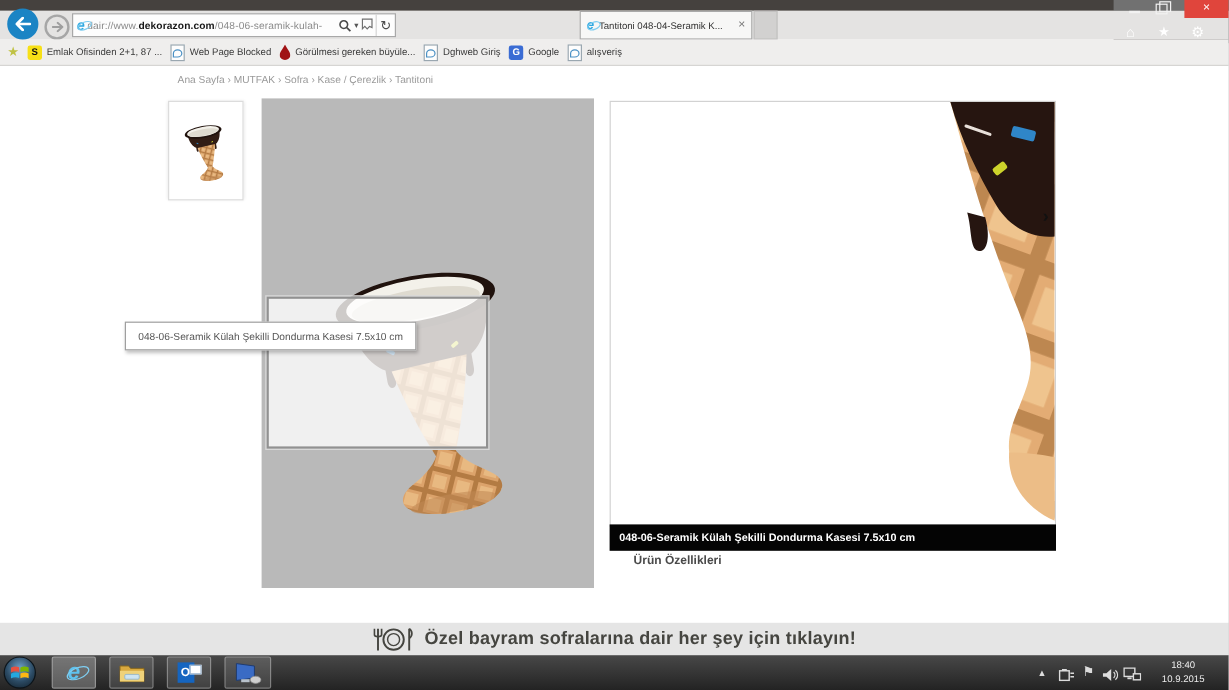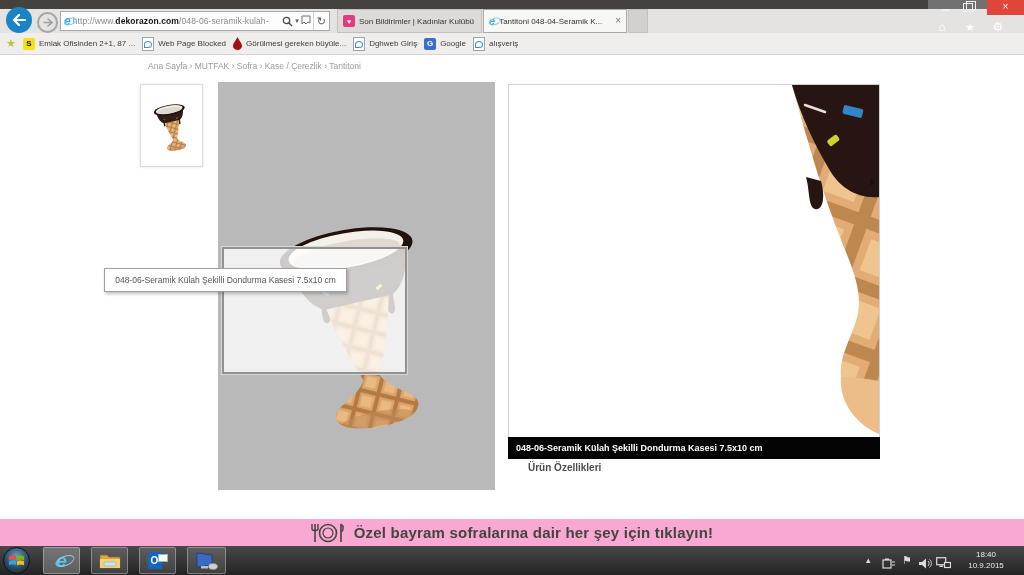--- a/index.html
+++ b/index.html
@@ -53,21 +53,21 @@
            box-shadow:1px 2px 3px rgba(0,0,0,.25);z-index:5;font-size:8.5px;color:#555;
            display:flex;align-items:center;justify-content:center;white-space:nowrap;}
   #zoom-panel{left:508px;top:29px;width:370px;height:353px;background:#fff;border:1px solid #d2d2d2;overflow:hidden;}
   #next-arrow{left:869px;top:119px;z-index:6;font-size:15px;font-weight:700;color:#111;line-height:14px;}
   #zoom-caption{left:508px;top:382px;width:372px;height:22px;background:#040404;color:#fff;
                 font-size:9px;font-weight:700;display:flex;align-items:center;padding-left:8px;box-sizing:border-box;}
   #details-title{left:528px;top:407px;font-size:10px;font-weight:700;color:#4a4a4a;text-align:center;}
   #details-list{left:530px;top:419px;margin:0;padding-left:12px;font-size:9px;color:#8a8a8a;}
   #details-list li{margin:0 0 3px 0;line-height:11px;}
   
-  #banner{left:0;top:519px;width:1024px;height:27px;background:#f9a8d4;display:flex;
+  #banner{left:0;top:519px;width:1024px;height:27px;background:#e5e5e5;display:flex;
           align-items:center;justify-content:center;gap:9px;}
   #banner-text{font-size:15px;font-weight:600;color:#454540;letter-spacing:.2px;}
   
   #taskbar{left:0;top:546px;width:1024px;height:29px;background:linear-gradient(#484848,#232323);}
   #start-orb{left:3px;top:1px;width:27px;height:27px;border-radius:50%;
              background:radial-gradient(circle at 50% 35%,#6fa0c8 0%,#2b4a63 55%,#101d27 100%);
              border:1px solid #0c141a;box-sizing:border-box;display:flex;align-items:center;justify-content:center;}
   .task-btn{top:1px;height:27px;background:rgba(255,255,255,.13);border:1px solid rgba(255,255,255,.32);
             border-radius:2px;box-sizing:border-box;display:flex;align-items:center;justify-content:center;}
   .task-btn.active{background:rgba(255,255,255,.26);}
@@ -127,40 +127,36 @@
   <div id="fwd-btn" class="abs">
     <svg width="10" height="9" viewBox="0 0 10 9">
       <path d="M5,1 L9,4.5 L5,8 M1,4.5 L9,4.5" stroke="#9e9e9e" stroke-width="1.6" fill="none" stroke-linecap="round"></path>
     </svg>
   </div>
 
   <div id="addressbar" class="abs">
     <span class="ie-e" style="font-size:12px;">
       <span>e</span><i style="width:11px;height:5px;left:0;top:4px;"></i>
     </span>
-    <span id="url-text"><span>http://www.</span><b>dekorazon.com</b><span>/048-06-seramik-kulah-</span></span>
+    <span id="url-text"><span>dair://www.</span><b>dekorazon.com</b><span>/048-06-seramik-kulah-</span></span>
     <span class="addr-ic">
       <svg width="11" height="11" viewBox="0 0 11 11">
           <circle cx="4.5" cy="4.5" r="3.2" stroke="#4a4a4a" stroke-width="1.3" fill="none"></circle>
           <line x1="7" y1="7" x2="10" y2="10" stroke="#4a4a4a" stroke-width="1.4"></line>
         </svg>
     </span>
     <span class="addr-ic" style="font-size:7px;color:#555;">▾</span>
     <span class="addr-ic">
       <svg width="10" height="12" viewBox="0 0 10 12">
           <path d="M1,1 H9 V8 L7,7 5,9 3,7 1,9 Z" fill="#fbfbfb" stroke="#6f6f6f" stroke-width="1"></path>
         </svg>
     </span>
     <span class="addr-ic" style="font-size:11px;color:#4f4f4f;border-left:1px solid #d5d5d5;padding-left:3px;">↻</span>
   </div>
 
-  <div id="tab-1" class="abs tab">
-    <span class="badge" style="background:#e23a7f;color:#fff;font-size:7px;">♥</span>
-    <span class="tab-label">Son Bildirimler | Kadınlar Kulübü</span>
-  </div>
   <div id="tab-2" class="abs tab">
     <span class="ie-e" style="font-size:11px;">
       <span>e</span><i style="width:10px;height:5px;left:0;top:3px;"></i>
     </span>
     <span class="tab-label">Tantitoni 048-04-Seramik K...</span>
     <span class="tab-close">×</span>
   </div>
   <div id="tab-newstub" class="abs"></div>
 
   <div id="win-min" class="abs"></div>

